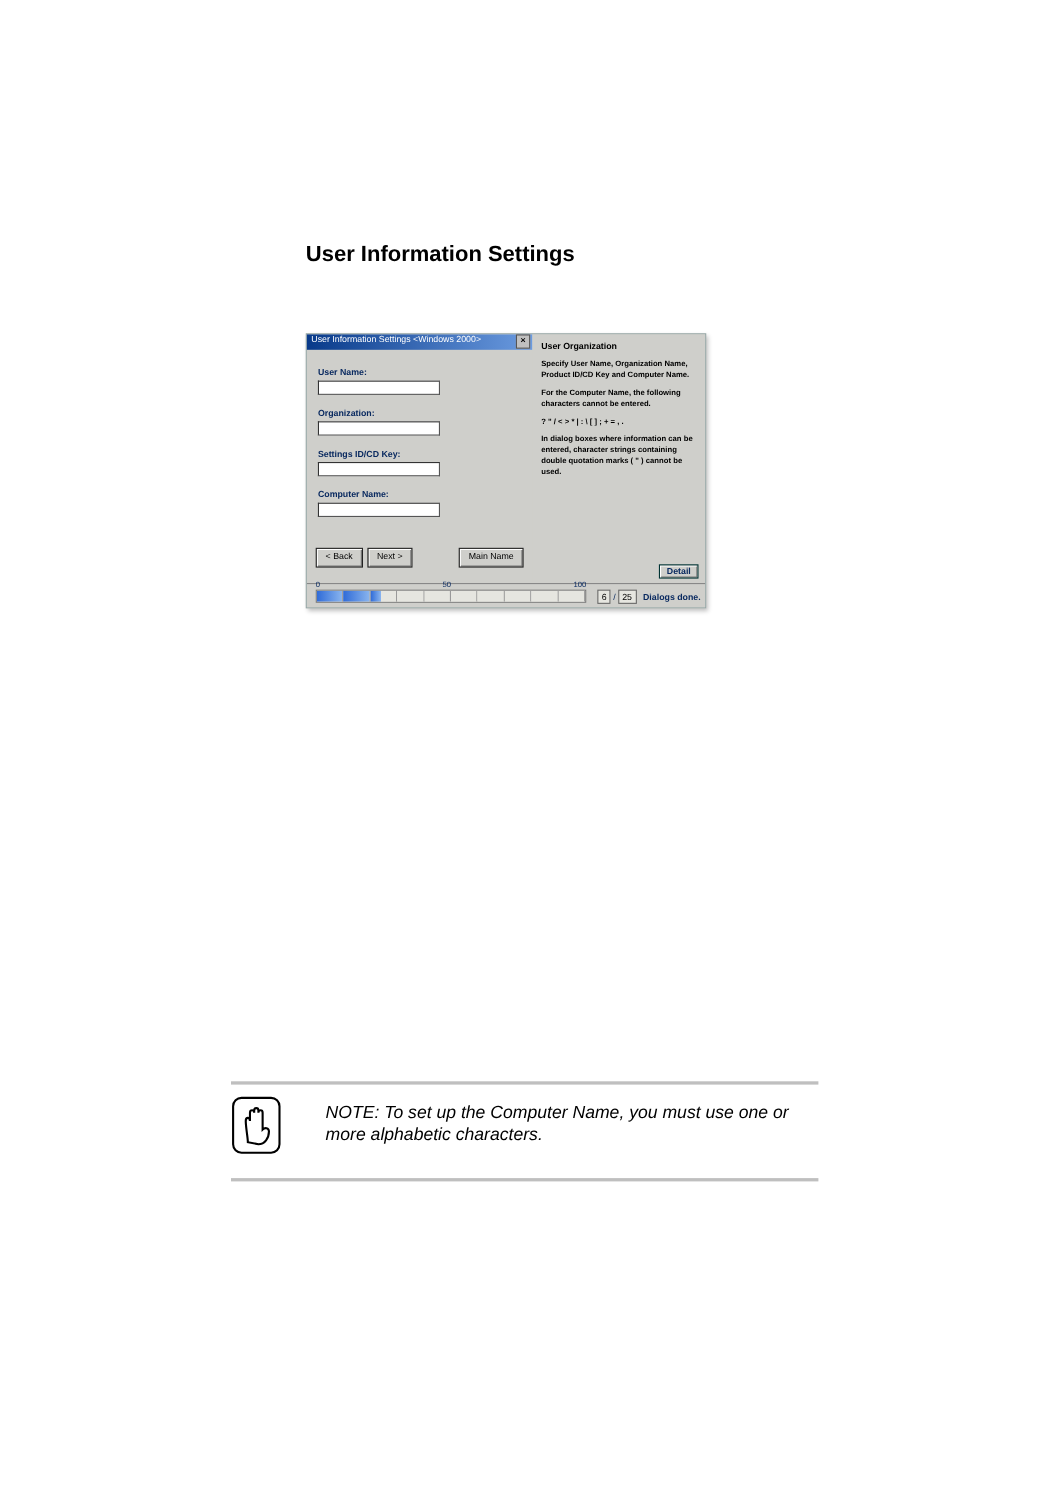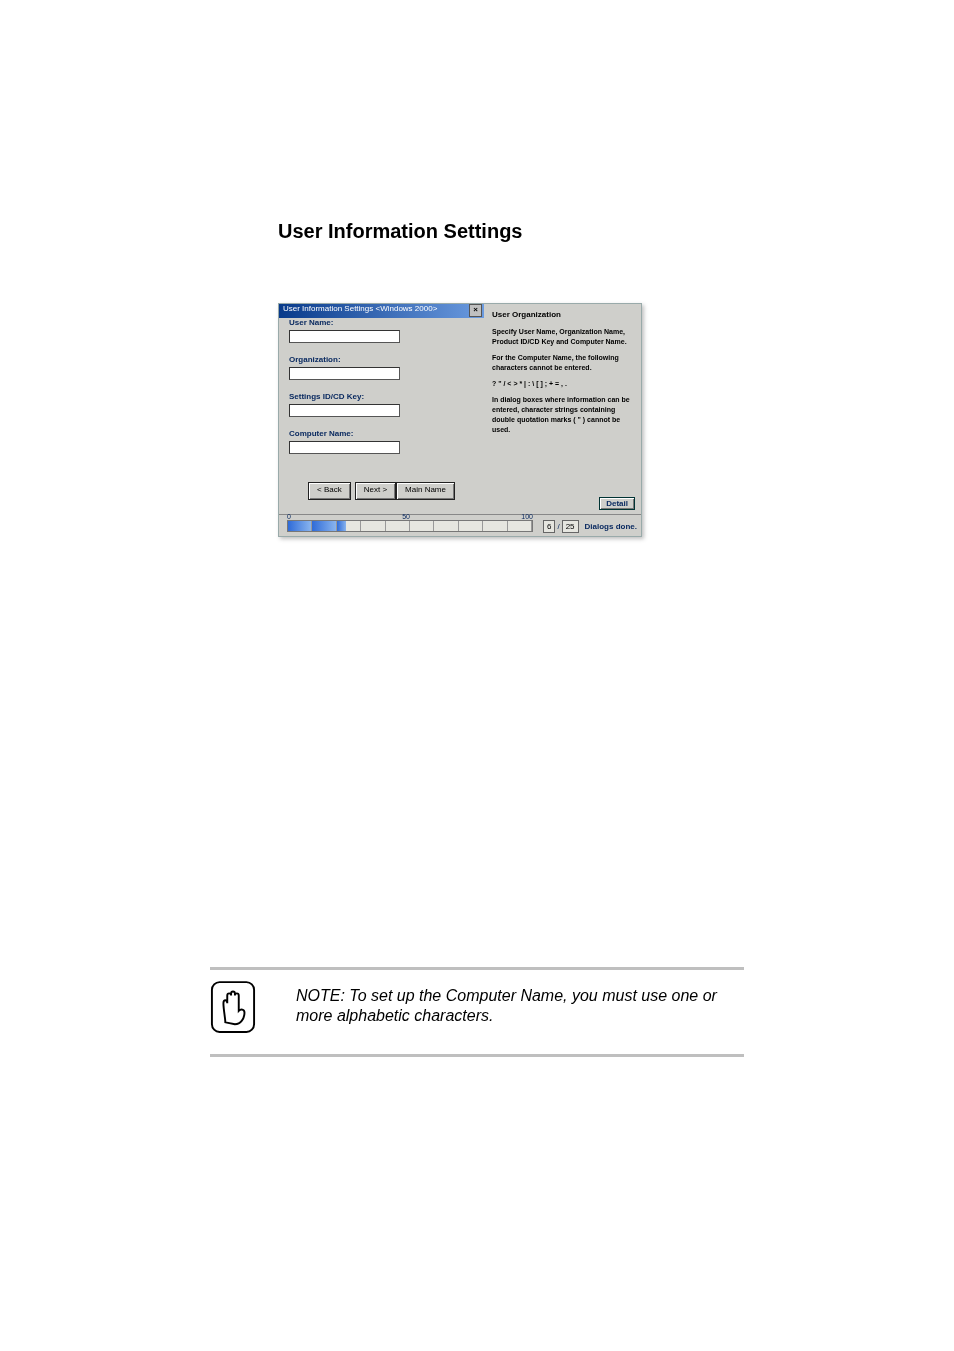--- a/index.html
+++ b/index.html
@@ -74,41 +74,41 @@
     height: 11px;
     background: #c0c0c0;
     border: 1px solid #555;
     color: #000;
     font-size: 8px;
     line-height: 9px;
     text-align: center;
     font-weight: bold;
   }
   .form-area {
-    padding: 0 10px 4px 10px;
+    padding: 16px 10px 4px 10px;
     color: #0a2a60;
   }
   .field-label {
     font-weight: bold;
     font-size: 8px;
     margin-bottom: 3px;
   }
   .text-input {
     height: 13px;
     border: 1px solid #555;
     border-top-color: #333;
     border-left-color: #333;
     background: #fff;
     margin-bottom: 12px;
     width: 100%;
     box-sizing: border-box;
   }
   .btn-row {
     display: flex;
-    justify-content: center;
+    justify-content: space-between;
     padding: 12px 8px 8px 8px;
     align-items: center;
   }
   .btn-group-left {
     display: flex;
     gap: 4px;
   }
   .win-btn {
     height: 16px;
     line-height: 14px;

